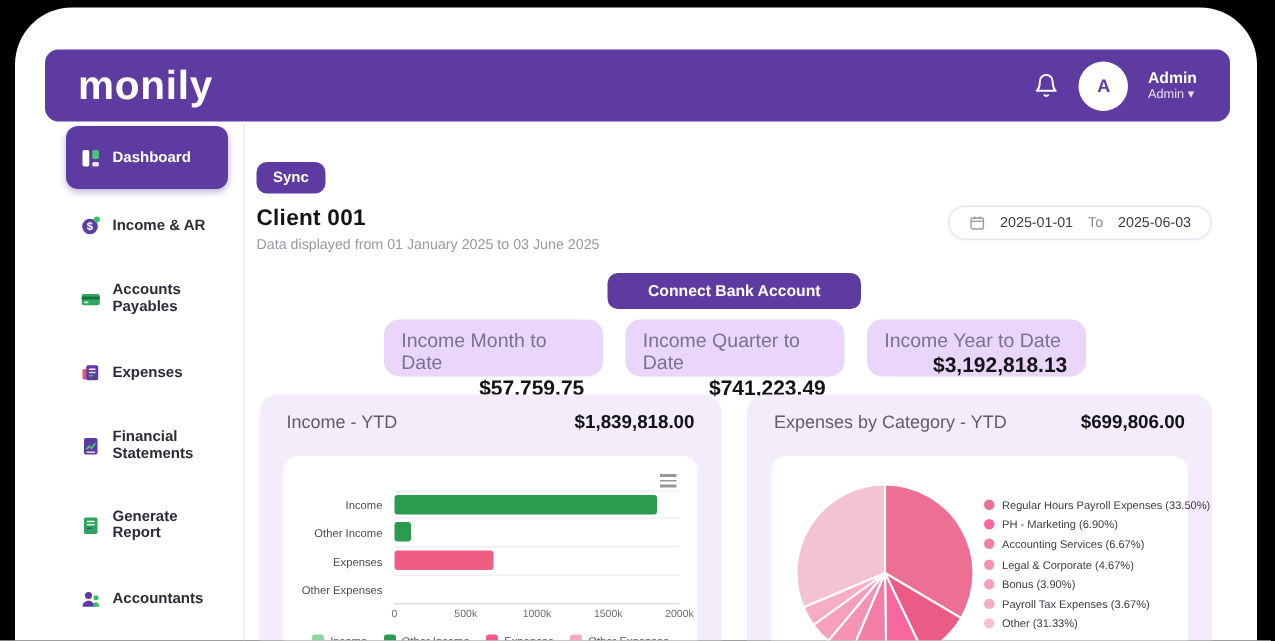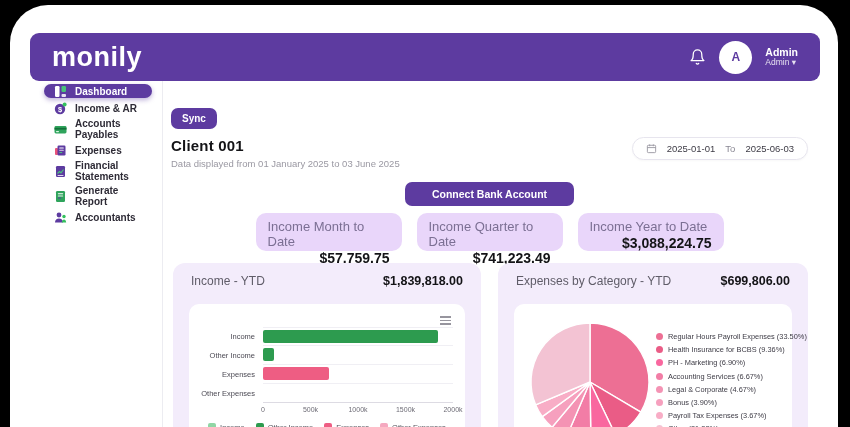--- a/index.html
+++ b/index.html
@@ -20,21 +20,21 @@
   .logo{color:#fff;font-size:27px;font-weight:bold;letter-spacing:.5px;}
   .topbar-right{display:flex;align-items:center;gap:13px;}
   .avatar{width:33px;height:33px;border-radius:50%;background:#fff;display:flex;align-items:center;
     justify-content:center;color:var(--accent);font-weight:bold;font-size:12px;}
   .admin-block{color:#fff;line-height:1.15;}
   .admin-name{font-size:10.5px;font-weight:bold;}
   .admin-role{font-size:8.5px;opacity:.85;}
   
   .layout{position:absolute;top:76px;left:0;right:0;bottom:0;display:flex;}
   .sidebar{width:152px;padding-top:3px;flex-shrink:0;}
-  .side-item{display:flex;align-items:center;gap:8px;margin:0 10px 3px 34px;padding:0 9px;
+  .side-item{display:flex;align-items:center;gap:8px;margin:0 10px 3px 34px;padding:14px 9px;
     border-radius:8px;font-size:10px;font-weight:bold;color:#2e2b36;cursor:pointer;}
   .side-item.active{background:var(--accent);color:#fff;box-shadow:0 2px 5px rgba(93,59,160,.4);}
   .side-item .icn{width:14px;height:14px;flex-shrink:0;display:flex;align-items:center;justify-content:center;}
   .main{flex:1;border-left:1px solid #ececf1;padding:0 36px 0 8px;}
   
   .btn{background:var(--accent);color:#fff;border:none;border-radius:7px;font-weight:bold;
     font-family:"Liberation Sans",sans-serif;cursor:pointer;}
   .sync-btn{margin-top:27px;font-size:10px;padding:5px 11px;display:inline-block;}
   .title-row{margin-top:8px;display:flex;justify-content:space-between;align-items:flex-start;}
   .page-title{font-size:15px;font-weight:bold;color:#131316;letter-spacing:.2px;}
@@ -215,21 +215,21 @@
         <div class="stat-card">
           <div class="stat-label">Income Month to Date</div>
           <div class="stat-value">$57,759.75</div>
         </div>
         <div class="stat-card">
           <div class="stat-label">Income Quarter to Date</div>
           <div class="stat-value">$741,223.49</div>
         </div>
         <div class="stat-card">
           <div class="stat-label">Income Year to Date</div>
-          <div class="stat-value">$3,088,224.75</div>
+          <div class="stat-value">$3,192,818.13</div>
         </div>
       </div>
 
       <div class="charts-row">
 
         <section class="chart-card income">
           <div class="chart-head">
             <span class="chart-title">Income - YTD</span>
             <span class="chart-total">$1,839,818.00</span>
           </div>
@@ -308,24 +308,20 @@
                 <path d="M62,62 L24.11,107.22 A59,59 0 0 1 14.27,96.68 Z" fill="#f6a0be" stroke="#fff" stroke-width="1.4"></path>
                 <path d="M62,62 L14.27,96.68 A59,59 0 0 1 7.61,84.85 Z" fill="#f8adc6" stroke="#fff" stroke-width="1.4"></path>
                 <path d="M62,62 L7.61,84.85 A59,59 0 0 1 62.00,3.00 Z" fill="#f3c3d3" stroke="#fff" stroke-width="1.4"></path>
               </svg>
             <ul class="pie-legend" id="pie-legend">
                 <li>
                   <span class="pl-dot" style="background: rgb(237, 111, 148);"></span>
                   <span>Regular Hours Payroll Expenses (33.50%)</span>
                 </li>
                 <li>
-                  <span class="pl-dot" style="background: rgb(234, 92, 134);"></span>
-                  <span>Health Insurance for BCBS (9.36%)</span>
-                </li>
-                <li>
                   <span class="pl-dot" style="background: rgb(249, 103, 159);"></span>
                   <span>PH - Marketing (6.90%)</span>
                 </li>
                 <li>
                   <span class="pl-dot" style="background: rgb(242, 125, 166);"></span>
                   <span>Accounting Services (6.67%)</span>
                 </li>
                 <li>
                   <span class="pl-dot" style="background: rgb(244, 147, 180);"></span>
                   <span>Legal &amp; Corporate (4.67%)</span>

